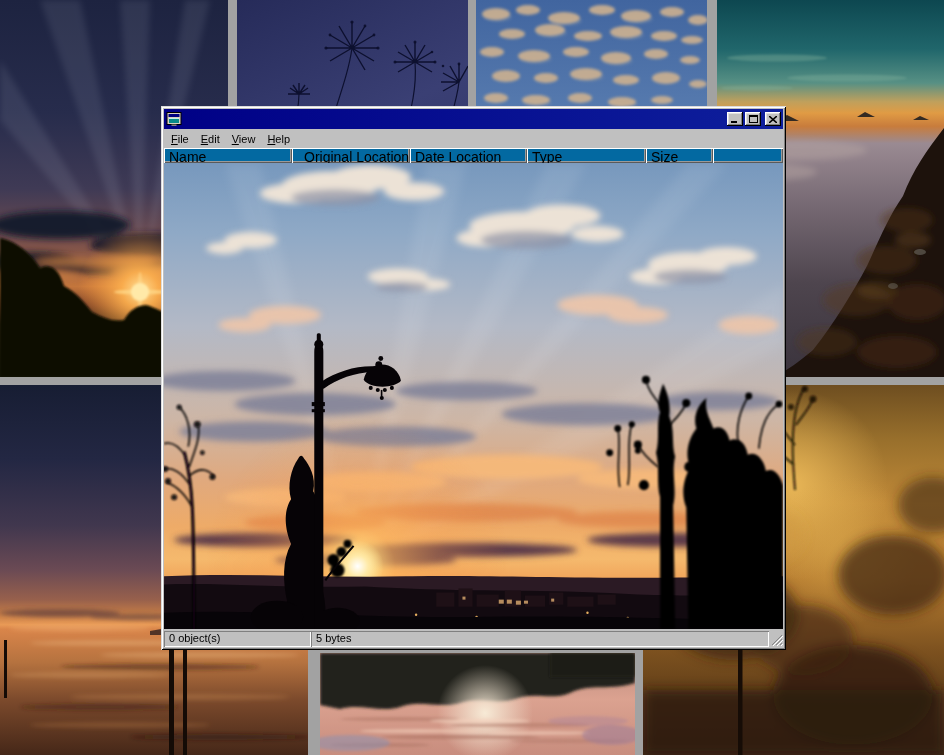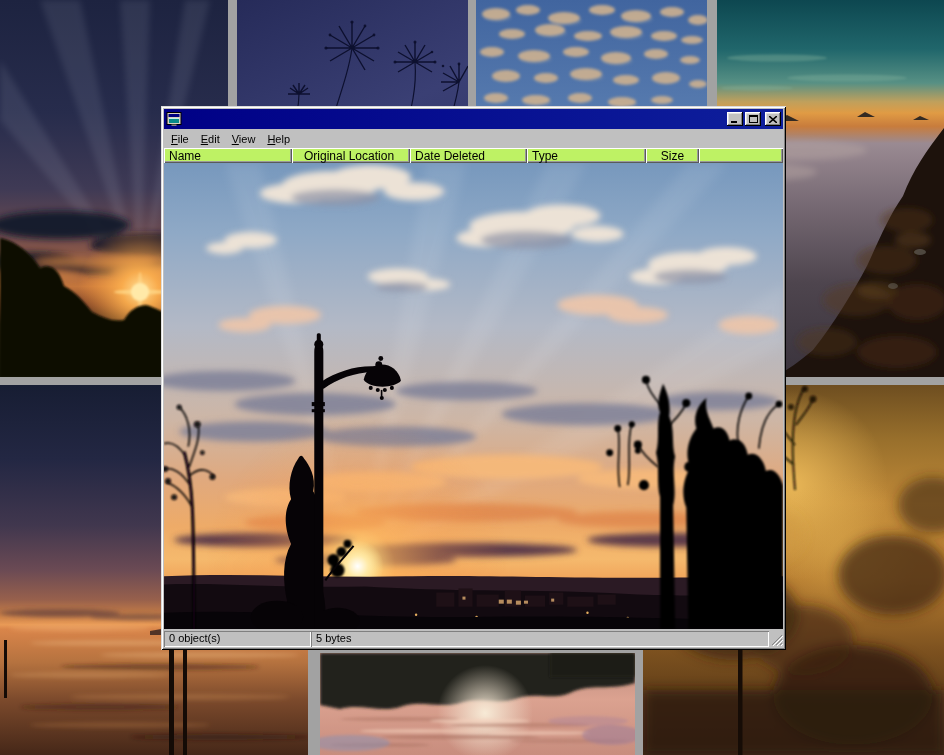--- a/index.html
+++ b/index.html
@@ -32,26 +32,26 @@
     box-shadow:inset -1px -1px 0 #000,inset 1px 1px 0 #fff,
                inset -2px -2px 0 #808080,inset 2px 2px 0 #dfdfdf;
     display:flex;align-items:center;justify-content:center;
   }
   .tb-btn.close{margin-left:2px;}
   .menubar{height:18px;flex:0 0 18px;display:flex;align-items:center;padding-left:1px;}
   .menu-item{font-size:11px;color:#000;padding:2px 6px;white-space:nowrap;}
   .menu-item u{text-decoration:underline;}
   .header-row{height:15px;flex:0 0 15px;display:flex;}
   .header-cell{
-    box-sizing:border-box;background:#bef264;font-size:12px;color:#000;
+    box-sizing:border-box;background:#0369a1;font-size:14px;color:#000;
     padding:1px 5px 0 5px;white-space:nowrap;overflow:hidden;
     box-shadow:inset 1px 1px 0 #fff,inset -1px -1px 0 #5a5a5a,inset -2px -2px 0 #9a9a9a;
   }
   .hc-name{width:128px;} .hc-loc{width:118px;padding-left:12px;} .hc-date{width:117px;}
-  .hc-type{width:119px;} .hc-size{width:53px;text-align:center;}
+  .hc-type{width:119px;} .hc-size{width:67px;text-align:left;}
   .hc-fill{flex:1;}
   .content{
     flex:1;position:relative;overflow:hidden;
     box-shadow:inset 1px 1px 0 #6e6e6e,inset -1px -1px 0 #efefef;
     background:#000;
   }
   .content svg{display:block;width:100%;height:100%;}
   .statusbar{height:16px;flex:0 0 16px;margin-top:2px;display:flex;gap:0;}
   .status-panel{
     box-sizing:border-box;font-size:11px;color:#000;padding:1px 5px;
@@ -440,21 +440,21 @@
   <div class="menubar">
     <span class="menu-item"><u>F</u>ile</span>
     <span class="menu-item"><u>E</u>dit</span>
     <span class="menu-item"><u>V</u>iew</span>
     <span class="menu-item"><u>H</u>elp</span>
   </div>
 
   <div class="header-row">
     <div class="header-cell hc-name">Name</div>
     <div class="header-cell hc-loc">Original Location</div>
-    <div class="header-cell hc-date">Date Deleted</div>
+    <div class="header-cell hc-date">Date Location</div>
     <div class="header-cell hc-type">Type</div>
     <div class="header-cell hc-size">Size</div>
     <div class="header-cell hc-fill"></div>
   </div>
 
   <div class="content">
     <svg viewBox="0 0 614 460" preserveAspectRatio="none">
       <defs>
         <linearGradient id="psky" x1="0" y1="0" x2="0" y2="1">
           <stop offset="0" stop-color="#7798bd"></stop>

